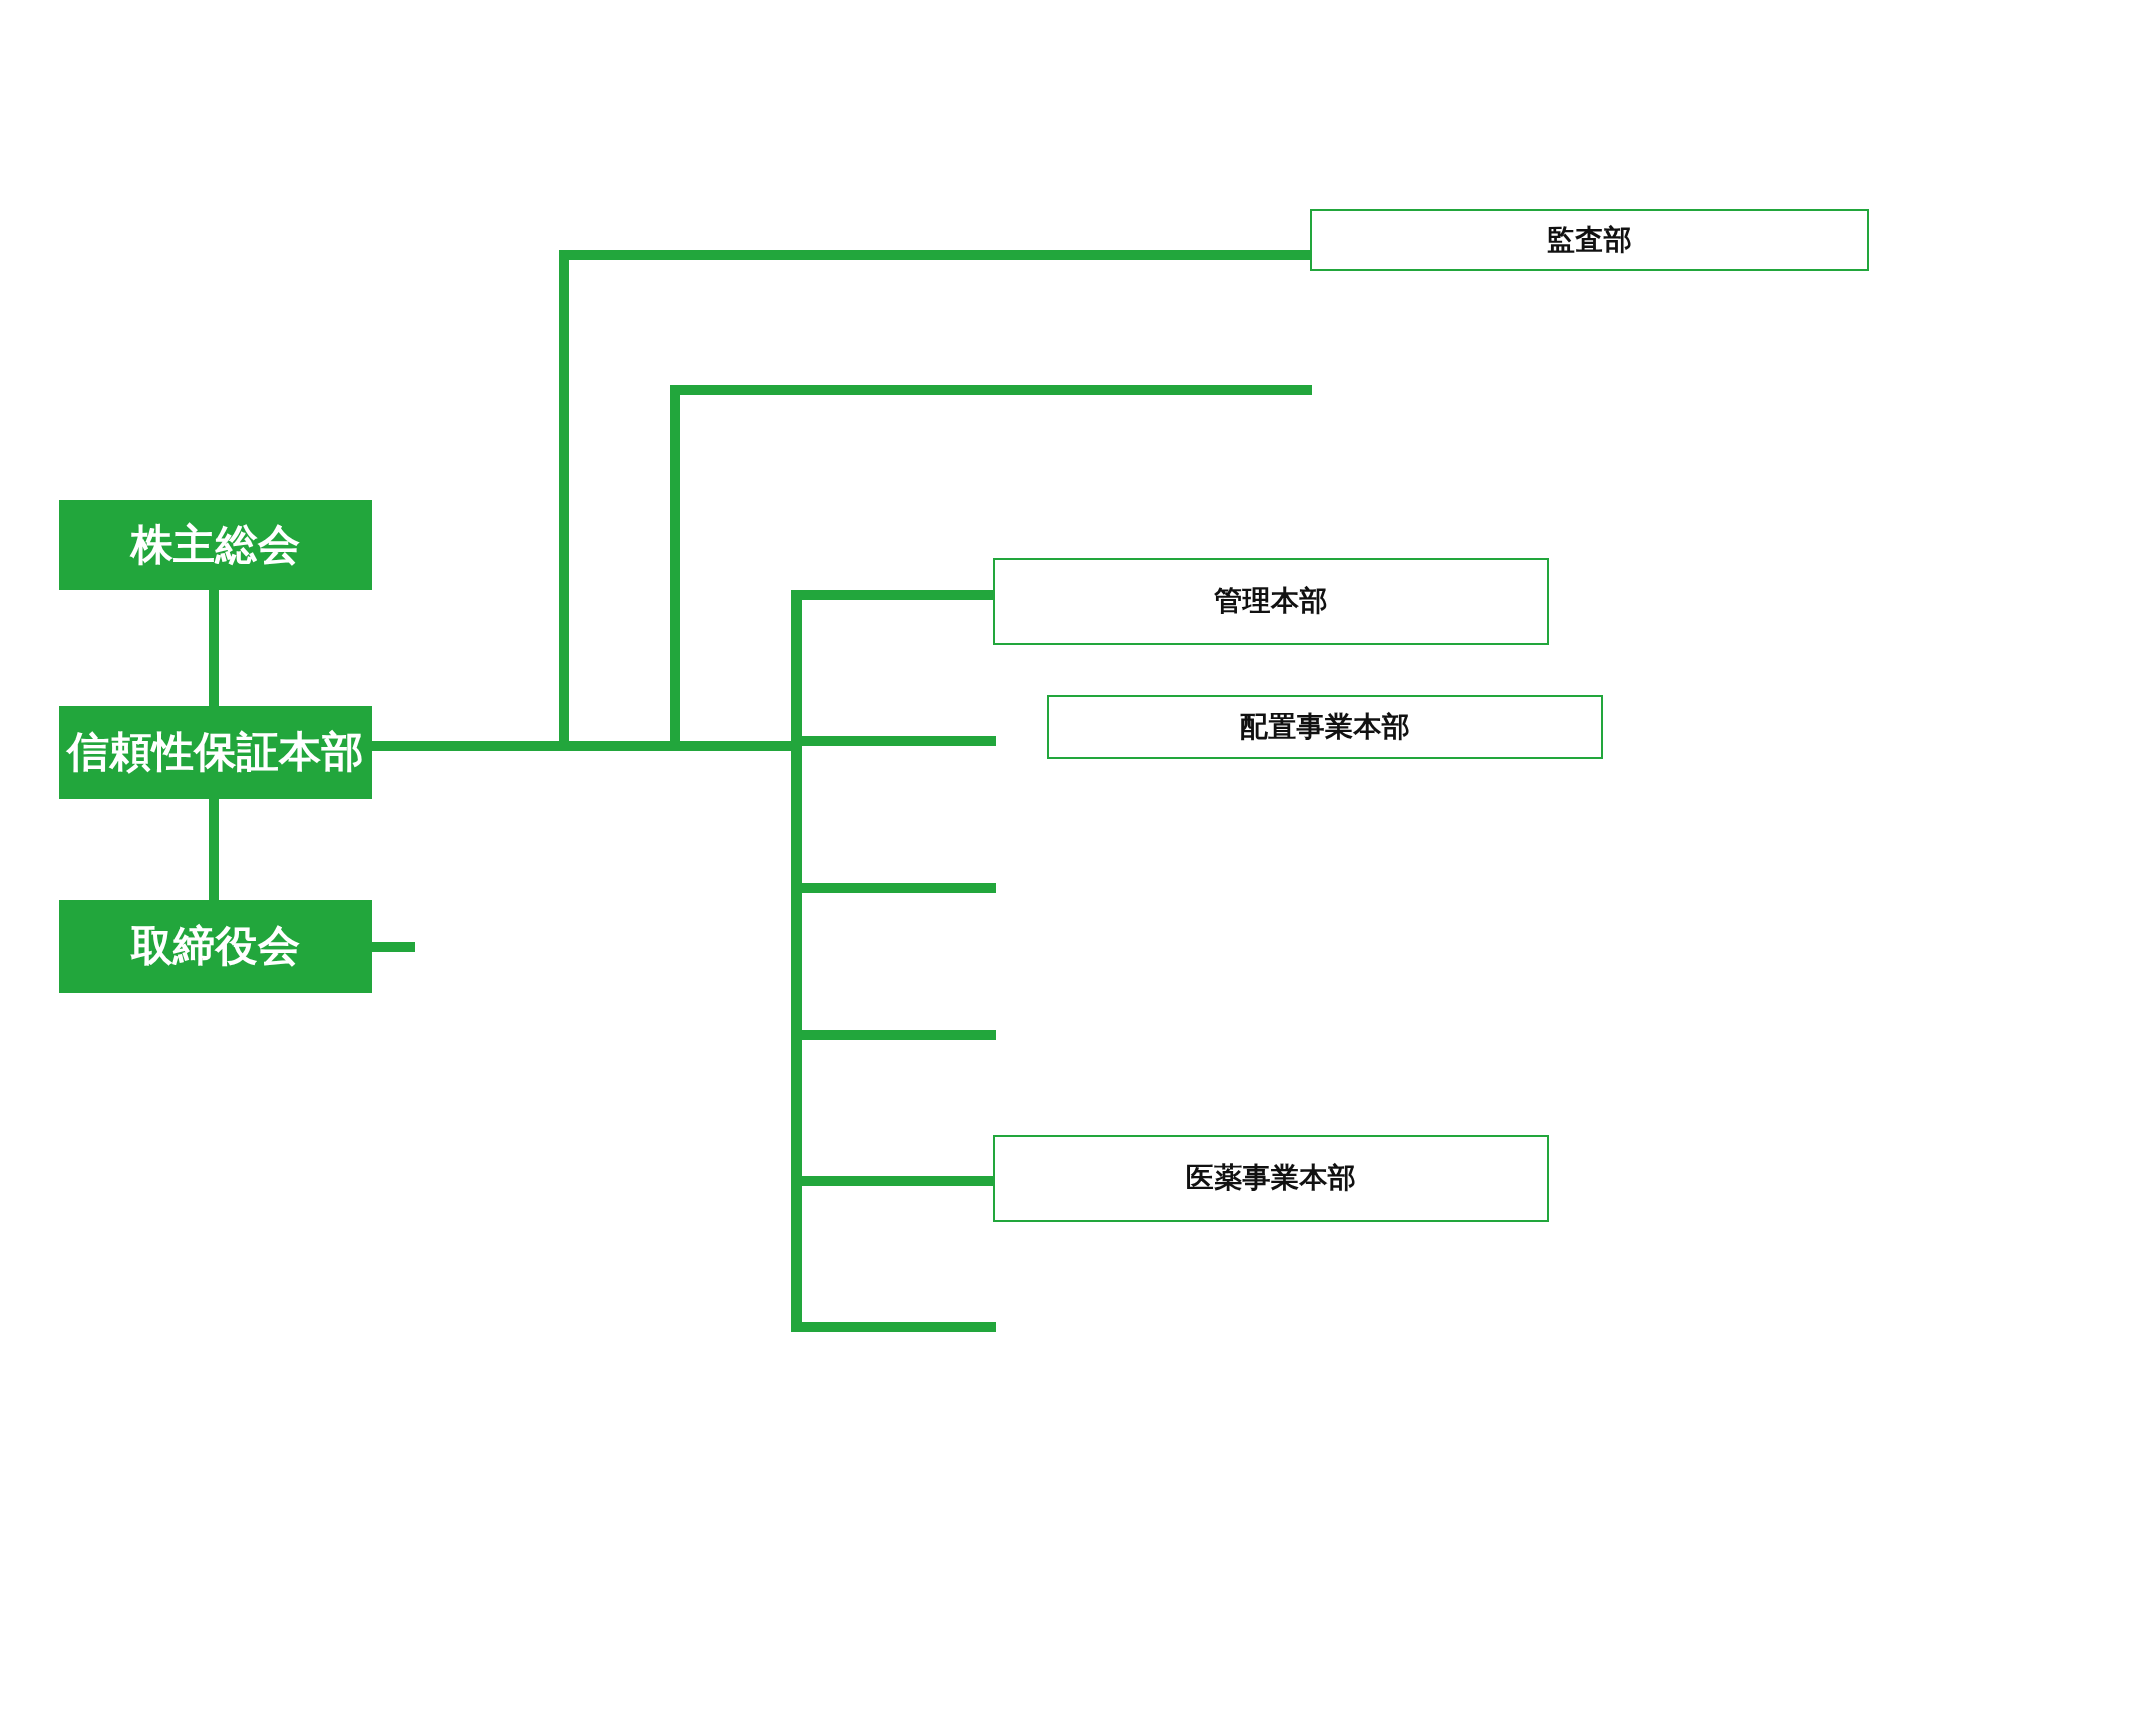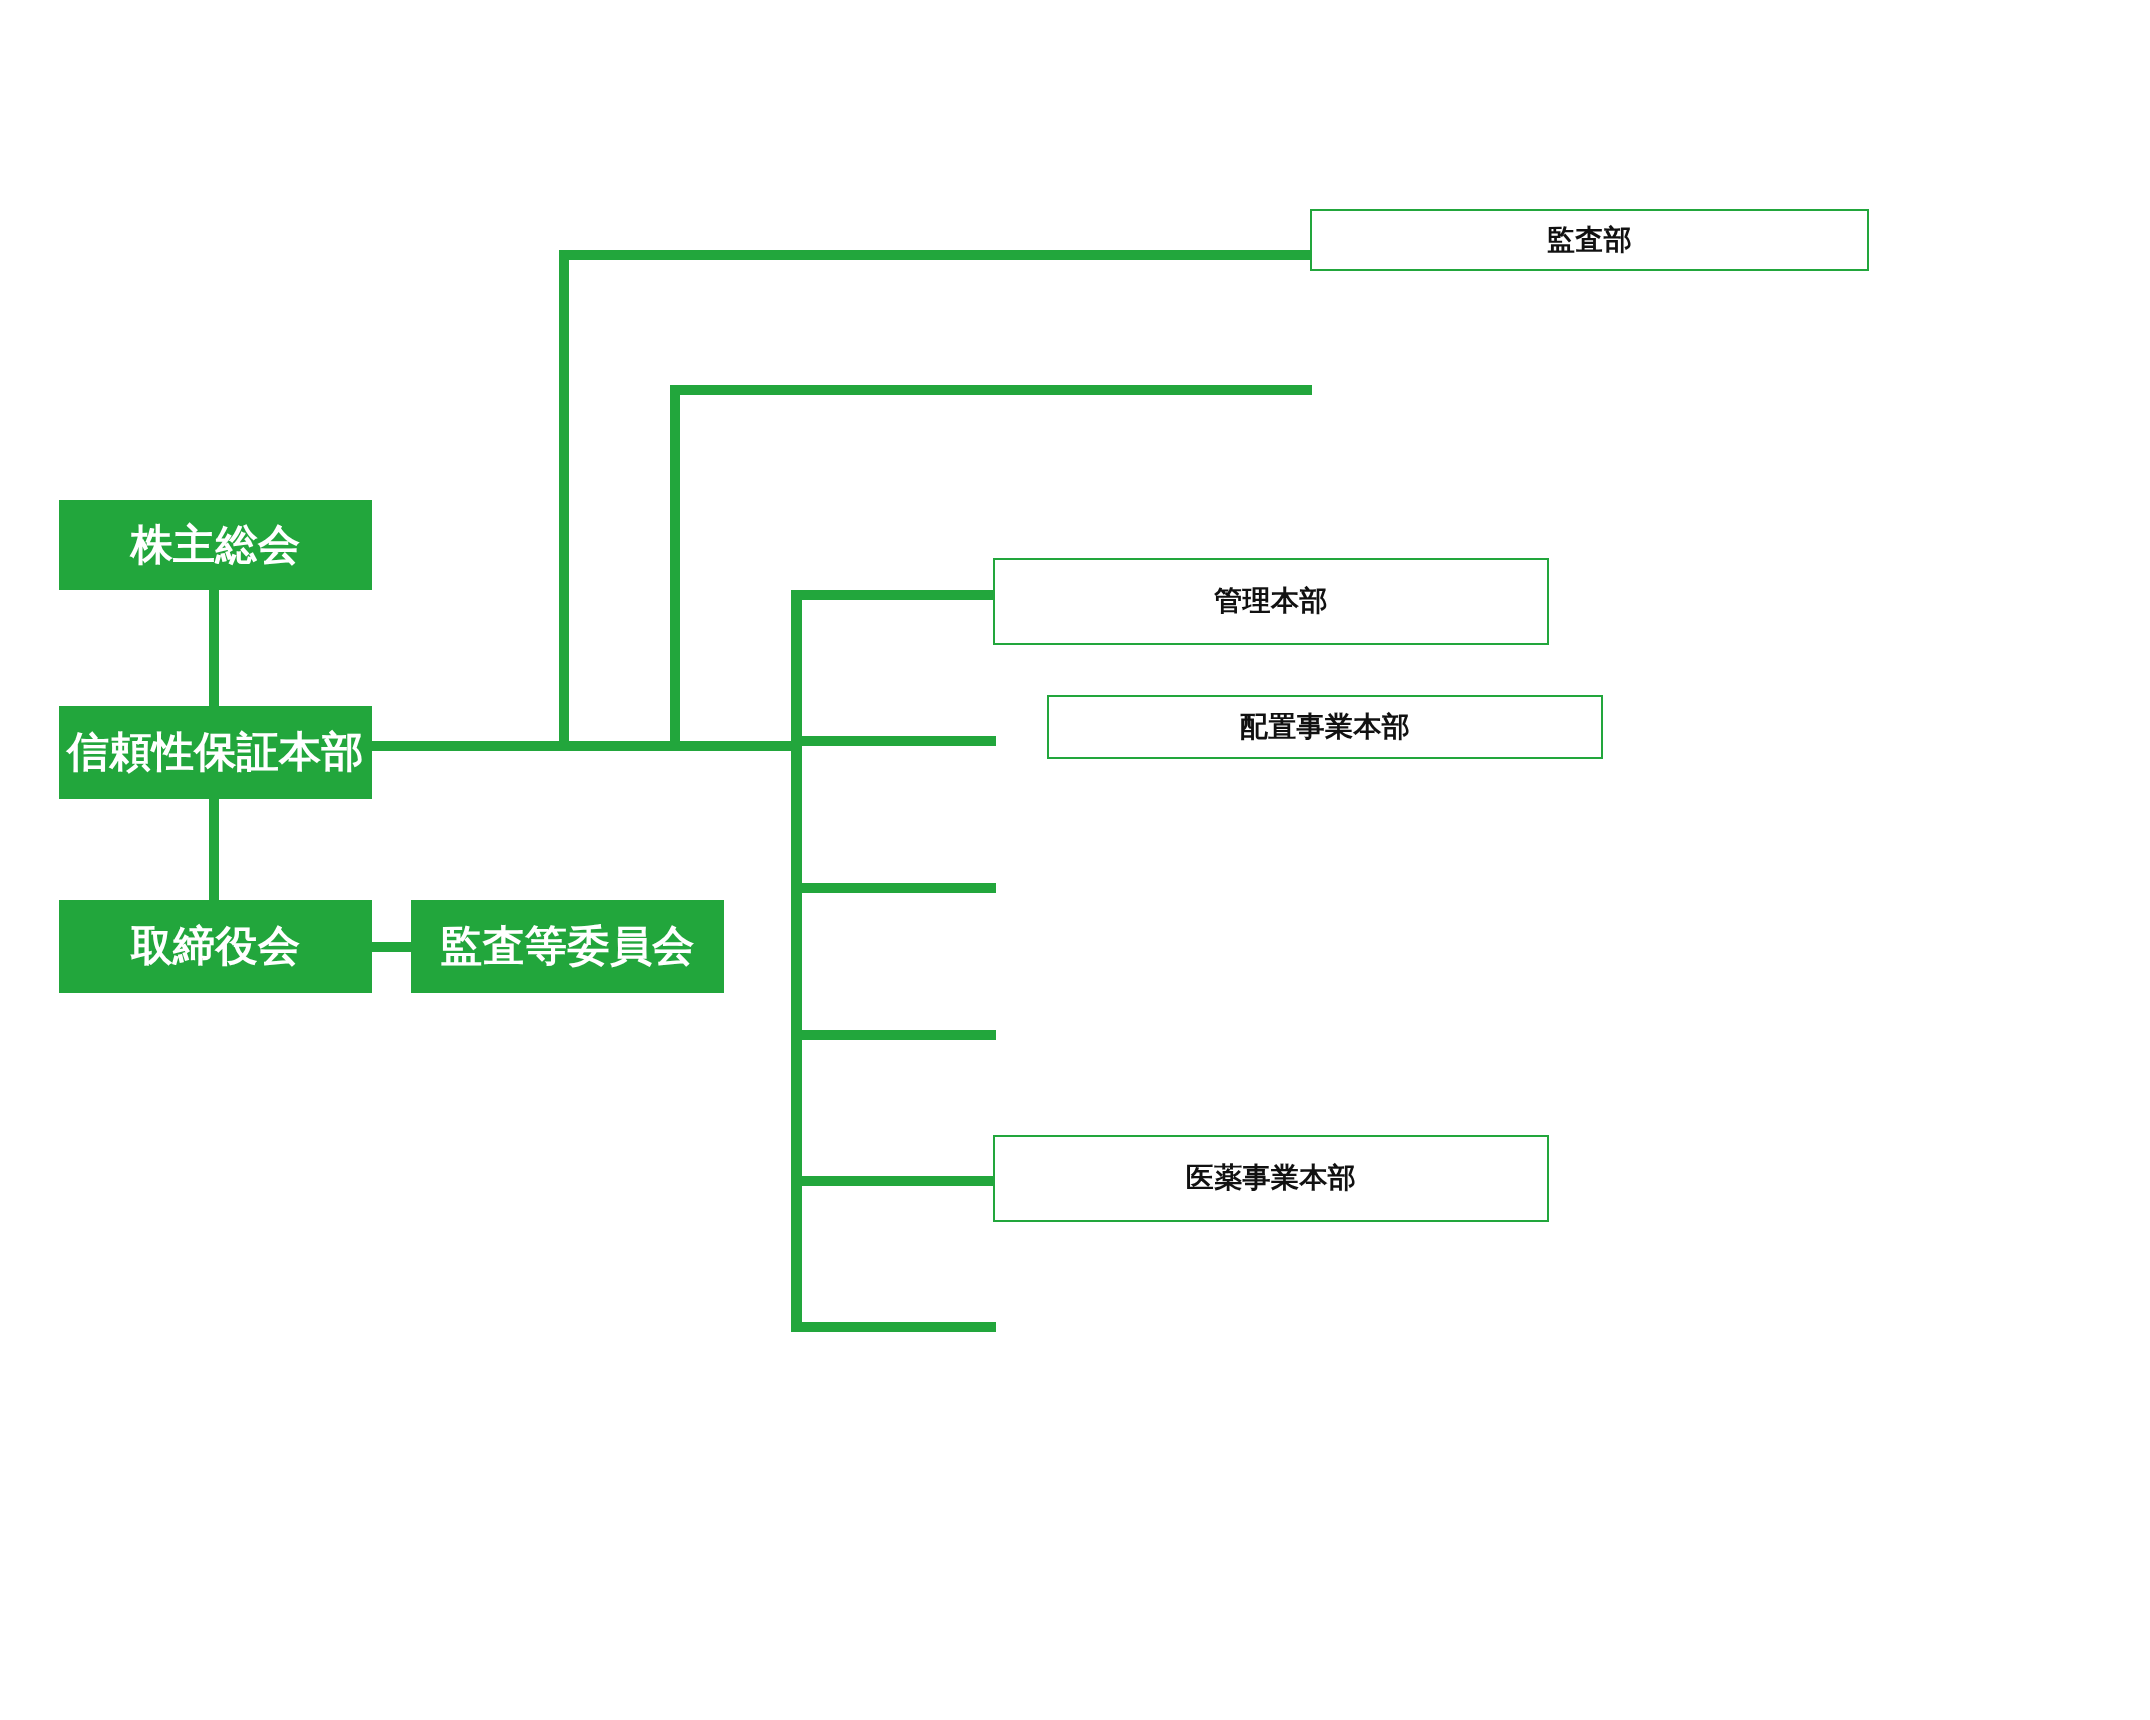--- a/index.html
+++ b/index.html
@@ -89,23 +89,20 @@
   </div>
 
   <div class="node node-filled" style="left:59px; top:706px; width:313px; height:93px;">
     <span class="label-text">信頼性保証本部</span>
   </div>
 
   <div class="node node-filled" style="left:59px; top:900px; width:313px; height:93px;">
     <span class="label-text">取締役会</span>
   </div>
 
-  <div class="node node-filled" style="left:411px; top:900px; width:313px; height:93px;">
-    <span class="label-text">監査等委員会</span>
-  </div>
 
   <div class="node node-outline" style="left:1310px; top:209px; width:559px; height:62px;">
     <span class="label-text">監査部</span>
   </div>
 
 
   <div class="node node-outline" style="left:993px; top:549px; width:556px; height:87px;margin-top:9px;">
     <span class="label-text">管理本部</span>
   </div>
 

